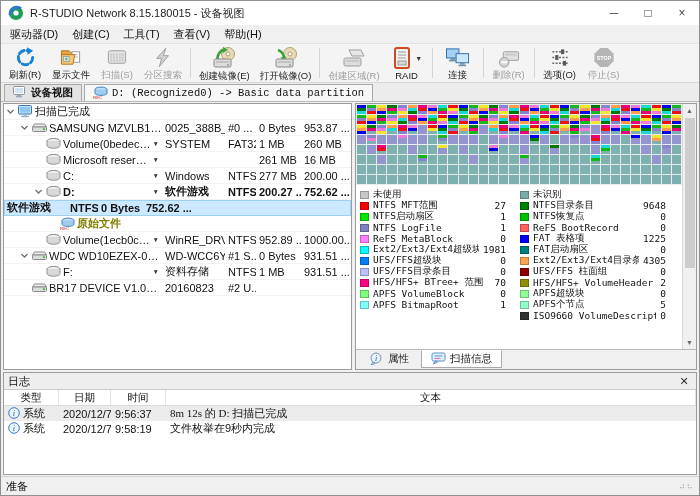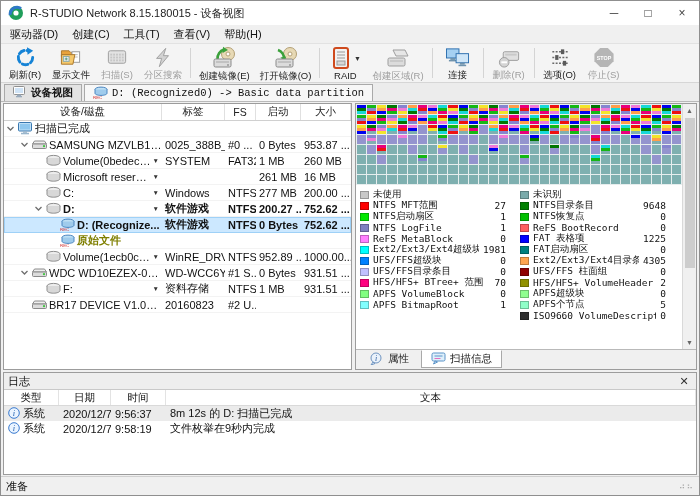--- a/index.html
+++ b/index.html
@@ -192,44 +192,44 @@
             <path d="M5 4a9 9 0 0 1 6 9" fill="none" stroke="#3ba13b" stroke-width="2.6"></path>
             <path d="M11.6 15.5l-4.2-4 5.8-1z" fill="#3ba13b"></path>
             <rect x="3" y="13" width="17" height="8" rx="1.5" fill="#dcdcdc" stroke="#8a8a8a"></rect>
             <rect x="5" y="15" width="13" height="2" fill="#c2c2c2"></rect>
             <circle cx="17" cy="19" r="1" fill="#9a9a9a"></circle>
           </svg>
         </div>
         <div class="lbl">打开镜像(O)</div>
       </div>
       <div class="tb-sep"></div>
+      <div class="tb-btn disabled">
+        <div class="ico">
+          <svg width="26" height="24" viewBox="0 0 26 24">
+            <path d="M8 4h12l3 6H11z" fill="#e6e6e6" stroke="#9d9d9d"></path>
+            <rect x="3" y="12" width="17" height="8" rx="1.5" fill="#dcdcdc" stroke="#9d9d9d"></rect>
+            <rect x="5" y="14" width="13" height="2" fill="#c9c9c9"></rect>
+          </svg>
+        </div>
+        <div class="lbl">创建区域(R)</div>
+      </div>
       <div class="tb-btn">
         <div class="raid-wrap">
           <div class="ico">
             <svg width="22" height="24" viewBox="0 0 22 24">
               <rect x="4" y="2" width="14" height="20" rx="2" fill="#f2f2f2" stroke="#cf4a1e" stroke-width="2"></rect>
               <line x1="7" y1="6" x2="15" y2="6" stroke="#9a9a9a"></line>
               <line x1="7" y1="9" x2="15" y2="9" stroke="#9a9a9a"></line>
               <line x1="7" y1="12" x2="15" y2="12" stroke="#9a9a9a"></line>
               <rect x="7" y="15" width="8" height="4" fill="#d7d7d7" stroke="#9a9a9a"></rect>
             </svg>
           </div>
           <div class="tb-caret">▼</div>
         </div>
         <div class="lbl">RAID</div>
-      </div>
-      <div class="tb-btn disabled">
-        <div class="ico">
-          <svg width="26" height="24" viewBox="0 0 26 24">
-            <path d="M8 4h12l3 6H11z" fill="#e6e6e6" stroke="#9d9d9d"></path>
-            <rect x="3" y="12" width="17" height="8" rx="1.5" fill="#dcdcdc" stroke="#9d9d9d"></rect>
-            <rect x="5" y="14" width="13" height="2" fill="#c9c9c9"></rect>
-          </svg>
-        </div>
-        <div class="lbl">创建区域(R)</div>
       </div>
       <div class="tb-sep"></div>
       <div class="tb-btn">
         <div class="ico">
           <svg width="26" height="23" viewBox="0 0 26 24">
             <rect x="1" y="3" width="13" height="9.5" fill="#a5d0f2" stroke="#2d6fae"></rect>
             <rect x="5" y="12.5" width="5" height="2" fill="#6f93ad"></rect>
             <rect x="3.5" y="14.5" width="8" height="1.6" fill="#6f93ad"></rect>
             <rect x="11" y="8" width="13" height="9.5" fill="#cfe6f8" stroke="#2d6fae"></rect>
             <rect x="15" y="17.5" width="5" height="2" fill="#6f93ad"></rect>
@@ -294,27 +294,20 @@
             <ellipse cx="8" cy="3.4" rx="6" ry="2.3" fill="#bfe0f5" stroke="#4a85c0"></ellipse>
             <path d="M2 3.4v3.8c0 1.3 2.7 2.2 6 2.2s6-.9 6-2.2V3.4" fill="#9fcbec" stroke="#4a85c0"></path>
             <text x="0" y="12.6" font-size="4.4" fill="#d03030" font-family="Liberation Sans, sans-serif">REC</text>
           </svg></div>
         <span class="mono">D: (Recognized0) -&gt; Basic data partition</span>
       </div>
     </div>
 
   <div class="main">
     <div class="left-panel">
-      <div class="tree-header">
-          <div class="hc" style="width: 158px;">设备/磁盘</div>
-          <div class="hc" style="width: 63px;">标签</div>
-          <div class="hc" style="width: 31px;">FS</div>
-          <div class="hc" style="width: 45px;">启动</div>
-          <div class="hc" style="width: 50px; flex: 1 1 auto;">大小</div>
-        </div>
       <div class="tree-body">
           <div class="tree-row">
             <div class="name-cell" style="width: 158px;">
               <div style="width: 0px; flex: 0 0 auto;"></div>
               <div class="chev">
                 <svg width="9" height="9" viewBox="0 0 9 9">
                   <path d="M1.5 3l3 3 3-3" stroke="#6f6f6f" fill="none" stroke-width="1.3"></path>
                 </svg>
               </div>
               <div class="t-ico">
@@ -424,32 +417,20 @@
               </div>
               <div class="nm">D:</div>
               <div class="caret">▼</div>
             </div>
             <div class="dc" style="width: 63px;">软件游戏</div>
             <div class="dc" style="width: 31px;">NTFS</div>
             <div class="dc" style="width: 45px;">200.27 ...</div>
             <div class="dc" style="width: 50px; flex: 1 1 auto;">752.62 ...</div>
           </div>
           <div class="tree-row selected bold">
-            <div class="name-cell" style="width: 158px;">
-              <div style="width: 42px; flex: 0 0 auto;"></div>
-              <div class="chev"></div>
-              <div class="t-ico">
-                <svg width="15" height="13" viewBox="0 0 15 13">
-                  <ellipse cx="8" cy="3.4" rx="6" ry="2.3" fill="#bfe0f5" stroke="#4a85c0"></ellipse>
-                  <path d="M2 3.4v3.8c0 1.3 2.7 2.2 6 2.2s6-.9 6-2.2V3.4" fill="#9fcbec" stroke="#4a85c0"></path>
-                  <text x="0" y="12.6" font-size="4.4" fill="#d03030" font-family="Liberation Sans, sans-serif">REC</text>
-                </svg>
-              </div>
-              <div class="nm">D: (Recognize...</div>
-            </div>
             <div class="dc" style="width: 63px;">软件游戏</div>
             <div class="dc" style="width: 31px;">NTFS</div>
             <div class="dc" style="width: 45px;">0 Bytes</div>
             <div class="dc" style="width: 50px; flex: 1 1 auto;">752.62 ...</div>
           </div>
           <div class="tree-row raw">
             <div class="name-cell" style="width: 158px;">
               <div style="width: 42px; flex: 0 0 auto;"></div>
               <div class="chev"></div>
               <div class="t-ico">
@@ -1377,21 +1358,21 @@
         <div class="log-row shaded">
           <div class="c" style="width: 55px;">
             <div><svg width="12" height="12" viewBox="0 0 12 12">
                 <circle cx="6" cy="6" r="5.3" fill="#eaf4ff" stroke="#3a7bd0"></circle>
                 <text x="6" y="9.2" text-anchor="middle" font-size="8.5" fill="#1f5fb0" font-family="Liberation Serif, serif" font-style="italic">i</text>
               </svg></div>
             <span>系统</span>
           </div>
           <div class="c" style="width: 52px;">2020/12/7</div>
           <div class="c" style="width: 55px;">9:56:37</div>
-          <div class="c" style="flex: 1 1 auto;">8m 12s 的 D: 扫描已完成</div>
+          <div class="c" style="flex: 1 1 auto; font-family: Liberation Serif, serif;">8m 12s 的 D: 扫描已完成</div>
         </div>
         <div class="log-row">
           <div class="c" style="width: 55px;">
             <div><svg width="12" height="12" viewBox="0 0 12 12">
                 <circle cx="6" cy="6" r="5.3" fill="#eaf4ff" stroke="#3a7bd0"></circle>
                 <text x="6" y="9.2" text-anchor="middle" font-size="8.5" fill="#1f5fb0" font-family="Liberation Serif, serif" font-style="italic">i</text>
               </svg></div>
             <span>系统</span>
           </div>
           <div class="c" style="width: 52px;">2020/12/7</div>

